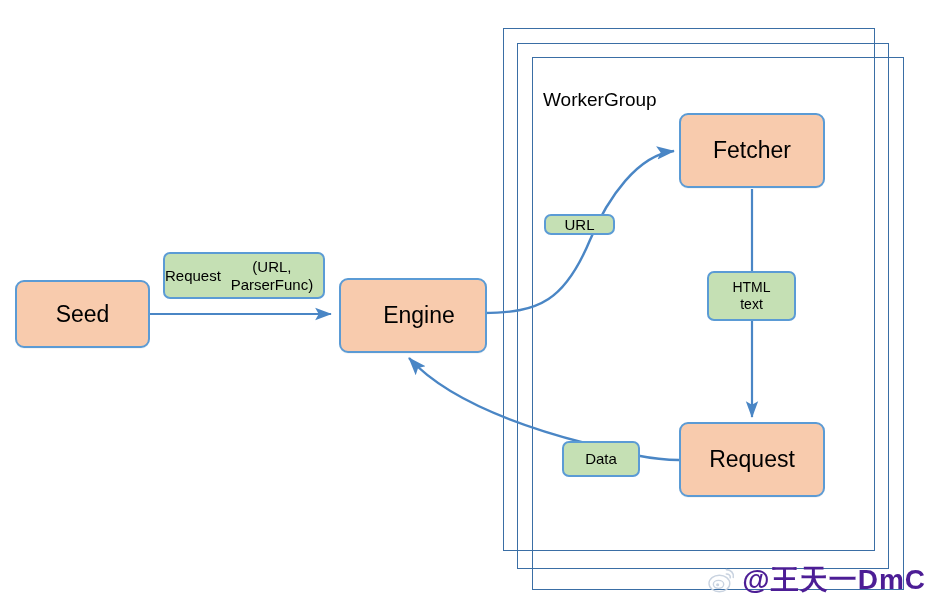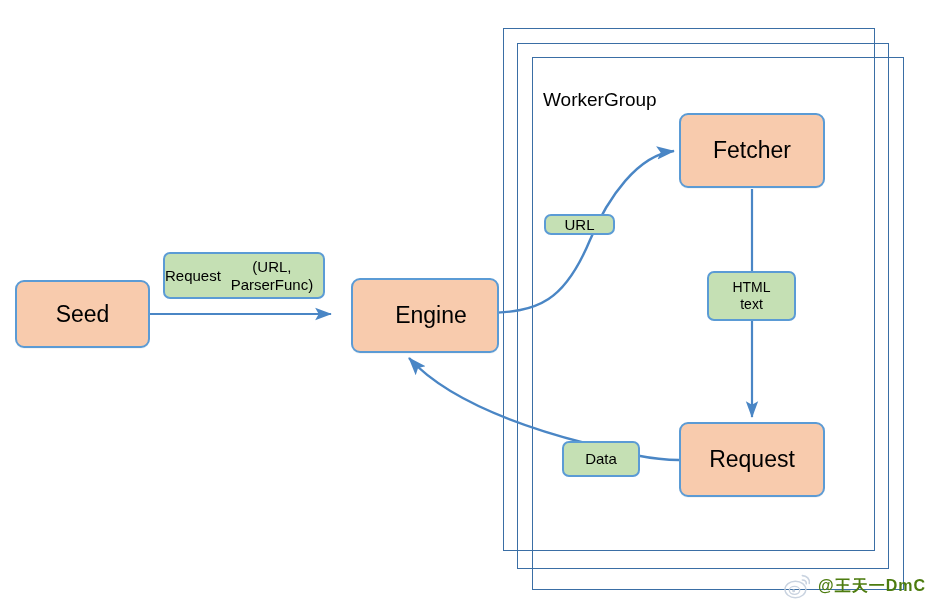--- a/index.html
+++ b/index.html
@@ -41,22 +41,22 @@
   .group-title{
     position:absolute;
     font-size:19px;
     color:#000;
     white-space:nowrap;
   }
   .watermark{
     position:absolute;
     right:8px;bottom:6px;
     display:flex;align-items:center;gap:6px;
-    color:#4d7c0f;
-    font-size:16px;
+    color:#4c1d95;
+    font-size:28px;
     font-weight:bold;
     letter-spacing:1px;
     user-select:none;
   }
   .wm-logo{
     width:28px;height:26px;display:block;
   }
 </style>
 </head>
 <body>
@@ -80,21 +80,21 @@
 
     <path d="M483,313 C540,313 565,300 590,240 C608,197 638,155 674,151" fill="none" stroke="#4a86c5" stroke-width="2.4" marker-end="url(#arrow)"></path>
 
     <path d="M752,189 L752,417" fill="none" stroke="#4a86c5" stroke-width="2.2" marker-end="url(#arrow)"></path>
 
     <path d="M679,460 C650,460 620,452 585,443 C500,421 440,392 409,358" fill="none" stroke="#4a86c5" stroke-width="2.4" marker-end="url(#arrow)"></path>
   </svg>
 
   <div class="node node-proc" style="left:15px;top:280px;width:135px;height:68px;">Seed</div>
 
-  <div class="node node-proc" style="left:351px;top:278px;width:148px;height:75px;padding-left:12px;">Engine</div>
+  <div class="node node-proc" style="left:339px;top:278px;width:148px;height:75px;padding-left:12px;">Engine</div>
 
   <div class="node node-proc" style="left:679px;top:113px;width:146px;height:75px;">Fetcher</div>
 
   <div class="node node-proc" style="left:679px;top:422px;width:146px;height:75px;">Request</div>
 
   <div class="node node-label" style="left:163px;top:252px;width:162px;height:47px;flex-direction:row;">
     <span>Request</span>
     <span>(URL, ParserFunc)</span>
   </div>
 

